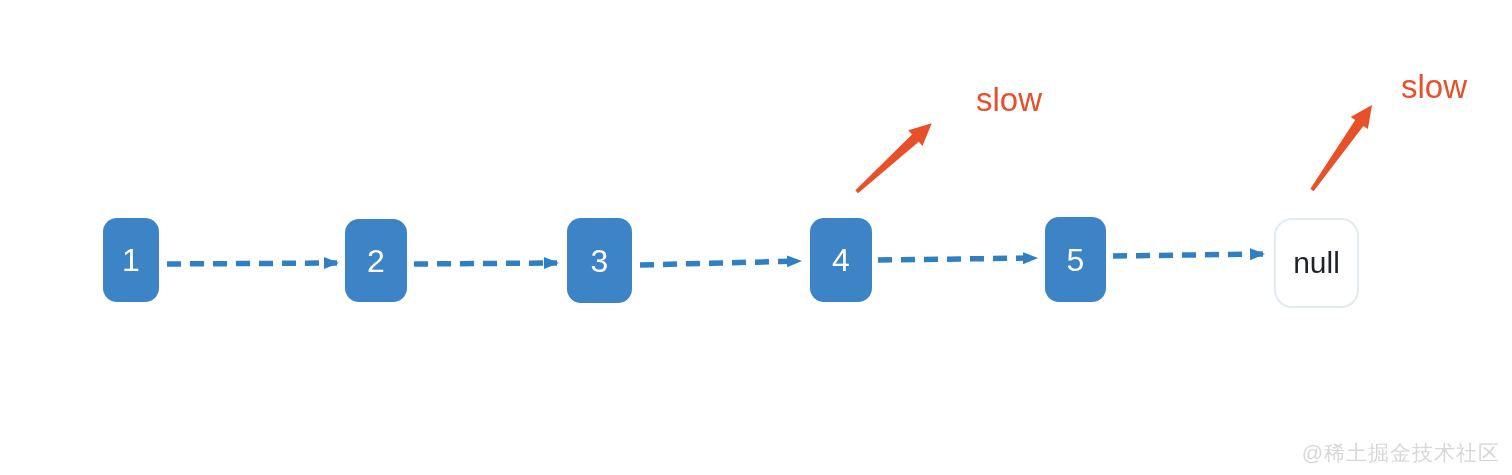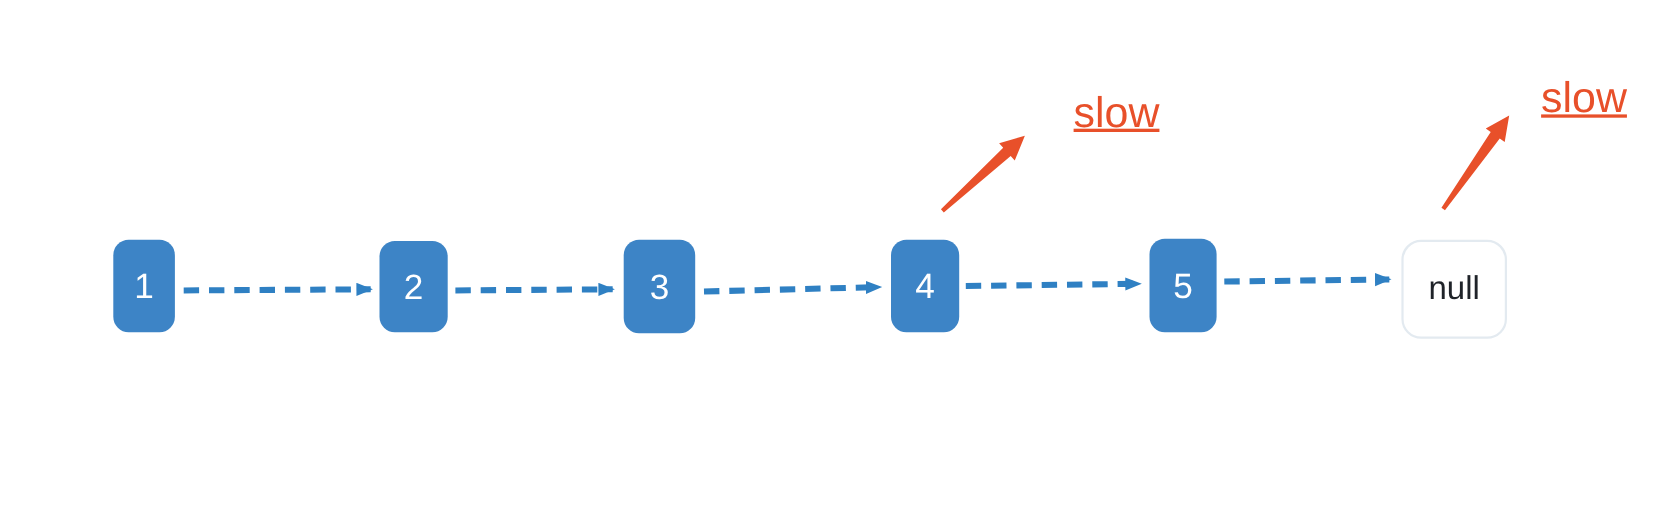--- a/index.html
+++ b/index.html
@@ -33,35 +33,34 @@
     font-size: 32px;
     font-weight: 400;
     line-height: 1;
   }
   .node.n1 { left: 103px; top: 218px; width: 56px;  height: 84px; }
   .node.n2 { left: 345px; top: 219px; width: 62px;  height: 83px; }
   .node.n3 { left: 567px; top: 218px; width: 65px;  height: 85px; }
   .node.n4 { left: 810px; top: 218px; width: 62px;  height: 84px; }
   .node.n5 { left: 1045px; top: 217px; width: 61px; height: 85px; }
   .node.null-node {
-    left: 1274px; top: 218px; width: 96px; height: 90px;
+    left: 1274px; top: 218px; width: 85px; height: 90px;
     background: #ffffff;
     border: 2px solid #e3eaf0;
     border-radius: 18px;
     color: #1f2329;
     font-size: 30px;
     box-sizing: border-box;
   }
   .pointer-label {
     position: absolute;
     color: #e8502a;
-    font-size: 39px;
+    font-size: 33px;
     line-height: 1;
     white-space: nowrap;
-    text-decoration: underline;
   }
   .pointer-label.slow { left: 976px; top: 83px; }
   .pointer-label.fast { left: 1401px; top: 70px; }
   .watermark {
     position: absolute;
     right: 12px;
     bottom: 10px;
     color: #d7d7d7;
     font-size: 21px;
     line-height: 1.2;
@@ -107,14 +106,15 @@
   <div class="node n5">
     <span>5</span>
   </div>
   <div class="node null-node">
     <span>null</span>
   </div>
 
   <div class="pointer-label slow">slow</div>
   <div class="pointer-label fast">slow</div>
 
+  <div class="watermark">@稀土掘金技术社区</div>
 
 </div>
 
 </body></html>

